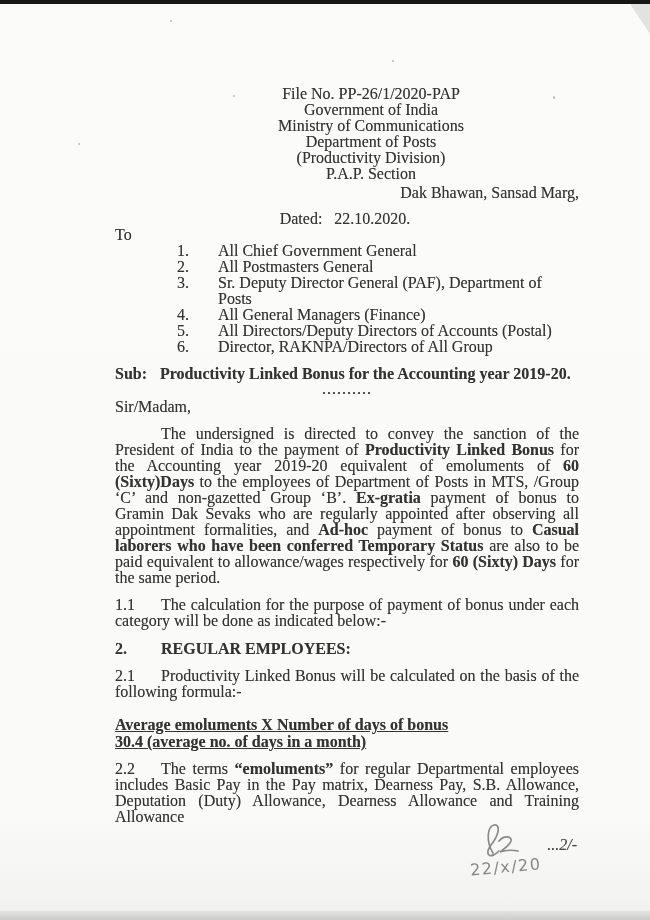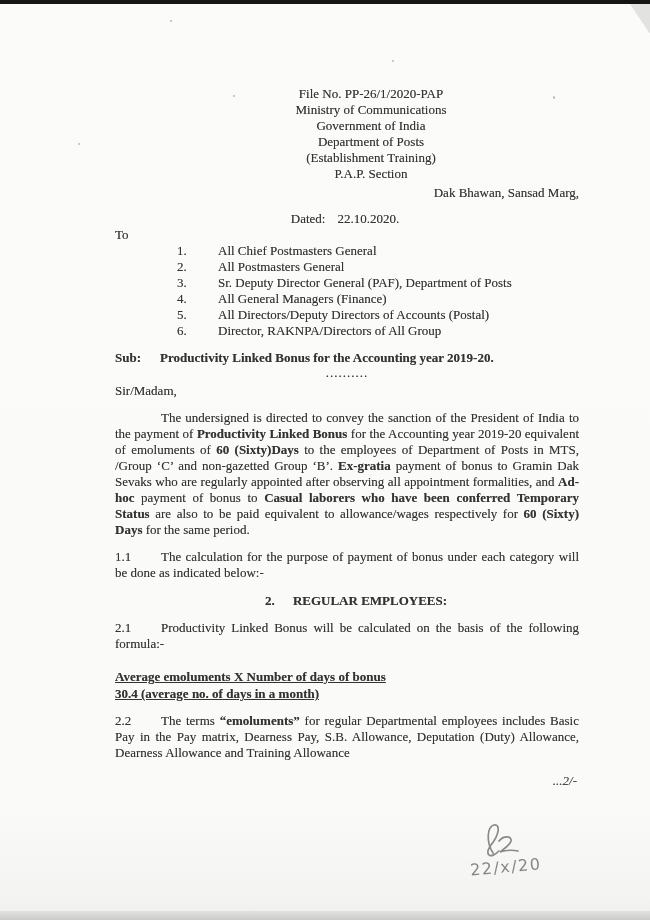--- a/index.html
+++ b/index.html
@@ -15,35 +15,35 @@
   }
   .edge-top{position:absolute;top:0;left:0;width:650px;height:4px;background:#161616;}
   .corner-fold{position:absolute;top:4px;right:0;width:0;height:0;
     border-left:20px solid transparent;border-top:30px solid #dcdcda;opacity:.8;}
   .edge-bottom{position:absolute;bottom:0;left:0;width:650px;height:9px;
     background:linear-gradient(180deg,#e2e2e0,#cbcbc9);}
   .speck{position:absolute;border-radius:50%;background:#b9b9b5;}
 
   .doc{
     position:absolute;left:115px;top:86px;width:464px;
-    font-size:13px;line-height:16px;
+    font-size:16px;line-height:16px;
     color:#333;text-shadow:0 0 .5px rgba(40,40,40,.45);
   }
   .letterhead{width:420px;margin-left:46px;text-align:center;}
   .addr{text-align:right;margin-top:3px;}
   .dated{text-align:center;margin-top:10px;padding-right:4px;}
   .dated .lbl{margin-right:12px;}
   .to{}
   .recip{display:flex;}
   .recip .num{margin-left:62px;width:41px;flex:none;}
   .subject{display:flex;margin-top:11px;font-weight:bold;}
   .subject .lbl{width:45px;flex:none;}
   .dots{text-align:center;letter-spacing:1px;line-height:11px;margin-top:1px;}
   .salut{margin-top:5px;}
-  p{margin:0;text-align:center;}
+  p{margin:0;}
   .para{margin-top:11px;text-align:justify;}
   .indent{text-indent:46px;}
   .pnum{display:inline-block;width:46px;}
   .heading{margin-top:12px;font-weight:bold;}
   .formula{margin-top:16px;text-align:left;font-weight:bold;line-height:17px;}
   .formula span{text-decoration:underline;}
   .marker{margin-top:12px;text-align:right;font-style:italic;padding-right:2px;color:#4a4a4a;}
 
   .handwriting{position:absolute;left:468px;top:820px;width:110px;height:70px;color:#8a8a8a;}
   .handwriting svg{position:absolute;left:8px;top:0;}
@@ -66,41 +66,41 @@
   <div class="speck" style="left:78px;top:143px;width:2px;height:2px;"></div>
   <div class="speck" style="left:553px;top:96px;width:2px;height:3px;"></div>
   <div class="speck" style="left:233px;top:95px;width:2px;height:2px;"></div>
   <div class="speck" style="left:170px;top:20px;width:2px;height:2px;"></div>
   <div class="speck" style="left:310px;top:250px;width:2px;height:2px;"></div>
 
   <div class="doc">
 
     <div class="letterhead">
       <div>File No. PP-26/1/2020-PAP</div>
+      <div>Government of India</div>
       <div>Ministry of Communications</div>
-      <div>Government of India</div>
       <div>Department of Posts</div>
-      <div>(Establishment Training)</div>
+      <div>(Productivity Division)</div>
       <div>P.A.P. Section</div>
     </div>
 
     <div class="addr">
       <div>Dak Bhawan, Sansad Marg,</div>
     </div>
 
     <div class="dated">
       <span class="lbl">Dated:</span><span>22.10.2020.</span>
     </div>
 
     <div class="to">To</div>
 
     <div>
       <div class="recip">
         <span class="num">1.</span>
-        <span>All Chief Postmasters General</span>
+        <span>All Chief Government General</span>
       </div>
       <div class="recip">
         <span class="num">2.</span>
         <span>All Postmasters General</span>
       </div>
       <div class="recip">
         <span class="num">3.</span>
         <span>Sr. Deputy Director General (PAF), Department of Posts</span>
       </div>
       <div class="recip">

